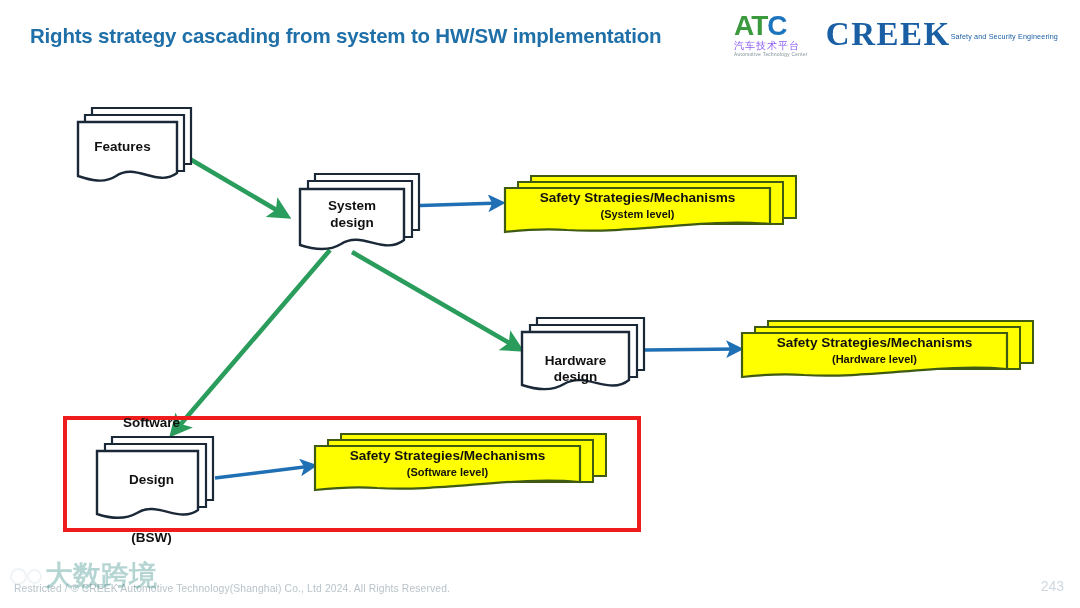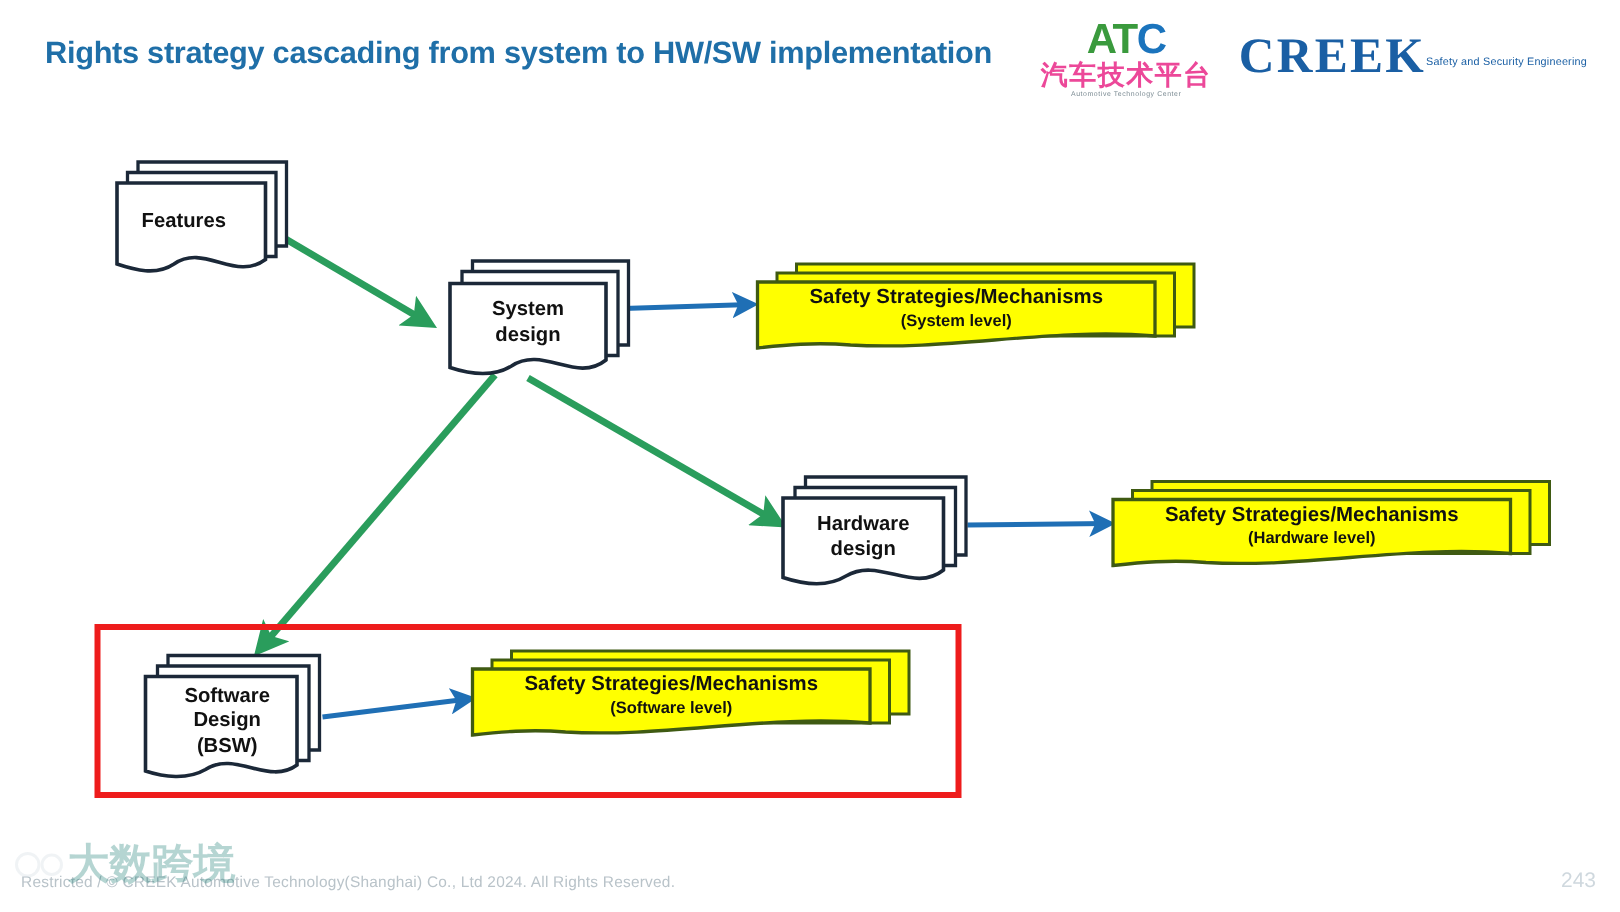--- a/index.html
+++ b/index.html
@@ -15,25 +15,25 @@
   
   .title{
     position:absolute;left:30px;top:24px;width:760px;
     font-size:20.5px;font-weight:bold;color:#1f6fa8;
     letter-spacing:-0.2px;
     white-space:nowrap;
   }
 
   
   .logo-wrap{position:absolute;right:22px;top:12px;display:flex;align-items:center;gap:18px;}
-  .atc-logo{display:flex;flex-direction:column;align-items:center;line-height:1;margin-left:24px;}
+  .atc-logo{display:flex;flex-direction:column;line-height:1;margin-left:24px;}
   .atc-mark{font-size:28px;font-weight:bold;letter-spacing:-1px;line-height:1;}
   .atc-a{color:#3a9a3d;}
   .atc-c{color:#1b74bd;}
-  .atc-cn{font-size:18px;color:#ec4899;font-weight:bold;letter-spacing:1px;margin-top:1px;}
+  .atc-cn{font-size:10px;color:#8b5cf6;font-weight:normal;letter-spacing:1px;margin-top:1px;}
   .atc-en{font-size:4.6px;color:#7a8a92;letter-spacing:.4px;margin-top:2px;transform:scale(1,1);}
   .creek-logo{display:flex;flex-direction:row;align-items:center;line-height:1;}
   .creek-mark{font-family:"Liberation Serif", serif;font-size:33px;font-weight:bold;color:#1a5fa4;letter-spacing:1.5px;line-height:1;}
   .creek-sub{font-size:7.2px;color:#1a5fa4;font-weight:normal;letter-spacing:.15px;margin-top:3px;}
 
   
   .docstack{position:absolute;}
   .docstack svg{display:block;overflow:visible;}
   .doclabel{
     position:absolute;inset:0;
@@ -148,35 +148,35 @@
       <span class="sub">design</span>
     </div>
   </div>
 
   <div class="docstack" style="left:520px;top:315px;width:132px;height:92px;">
     <svg width="132" height="92" viewBox="0 0 132 92">
       <path d="M17,3 H124 V55 H17 Z" fill="#ffffff" stroke="#1b2838" stroke-width="2.2"></path>
       <path d="M10,10 H117 V62 H10 Z" fill="#ffffff" stroke="#1b2838" stroke-width="2.2"></path>
       <path d="M2,17 H109 V65 C89,81 66,56 44,69 C31,77 14,74 2,70 Z" fill="#ffffff" stroke="#1b2838" stroke-width="2.4"></path>
     </svg>
-    <div class="doclabel" style="left:2px;top:11px;width:107px;height:48px;justify-content:flex-end;">
+    <div class="doclabel" style="left:2px;top:30px;width:107px;height:48px;">
       <span>Hardware</span>
       <span class="sub">design</span>
     </div>
   </div>
 
   <div class="redbox"></div>
 
   <div class="docstack" style="left:95px;top:434px;width:126px;height:92px;">
     <svg width="126" height="92" viewBox="0 0 126 92">
       <path d="M17,3 H118 V66 H17 Z" fill="#ffffff" stroke="#1b2838" stroke-width="2.2"></path>
       <path d="M10,10 H111 V73 H10 Z" fill="#ffffff" stroke="#1b2838" stroke-width="2.2"></path>
       <path d="M2,17 H103 V76 C84,90 62,66 42,79 C30,86 14,84 2,80 Z" fill="#ffffff" stroke="#1b2838" stroke-width="2.4"></path>
     </svg>
-    <div class="doclabel" style="left:2px;top:17px;width:109px;height:59px;">
+    <div class="doclabel" style="left:2px;top:17px;width:109px;height:59px;gap:41px;">
       <span>Software</span>
       <span class="sub">Design</span>
       <span class="sub">(BSW)</span>
     </div>
   </div>
 
   <div class="ystack" style="left:503px;top:172px;width:296px;height:66px;">
     <svg width="296" height="66" viewBox="0 0 296 66">
       <path d="M28,4 H293 V46 H28 Z" fill="#ffff00" stroke="#3f5a12" stroke-width="2"></path>
       <path d="M15,10 H280 V52 H15 Z" fill="#ffff00" stroke="#3f5a12" stroke-width="2"></path>

